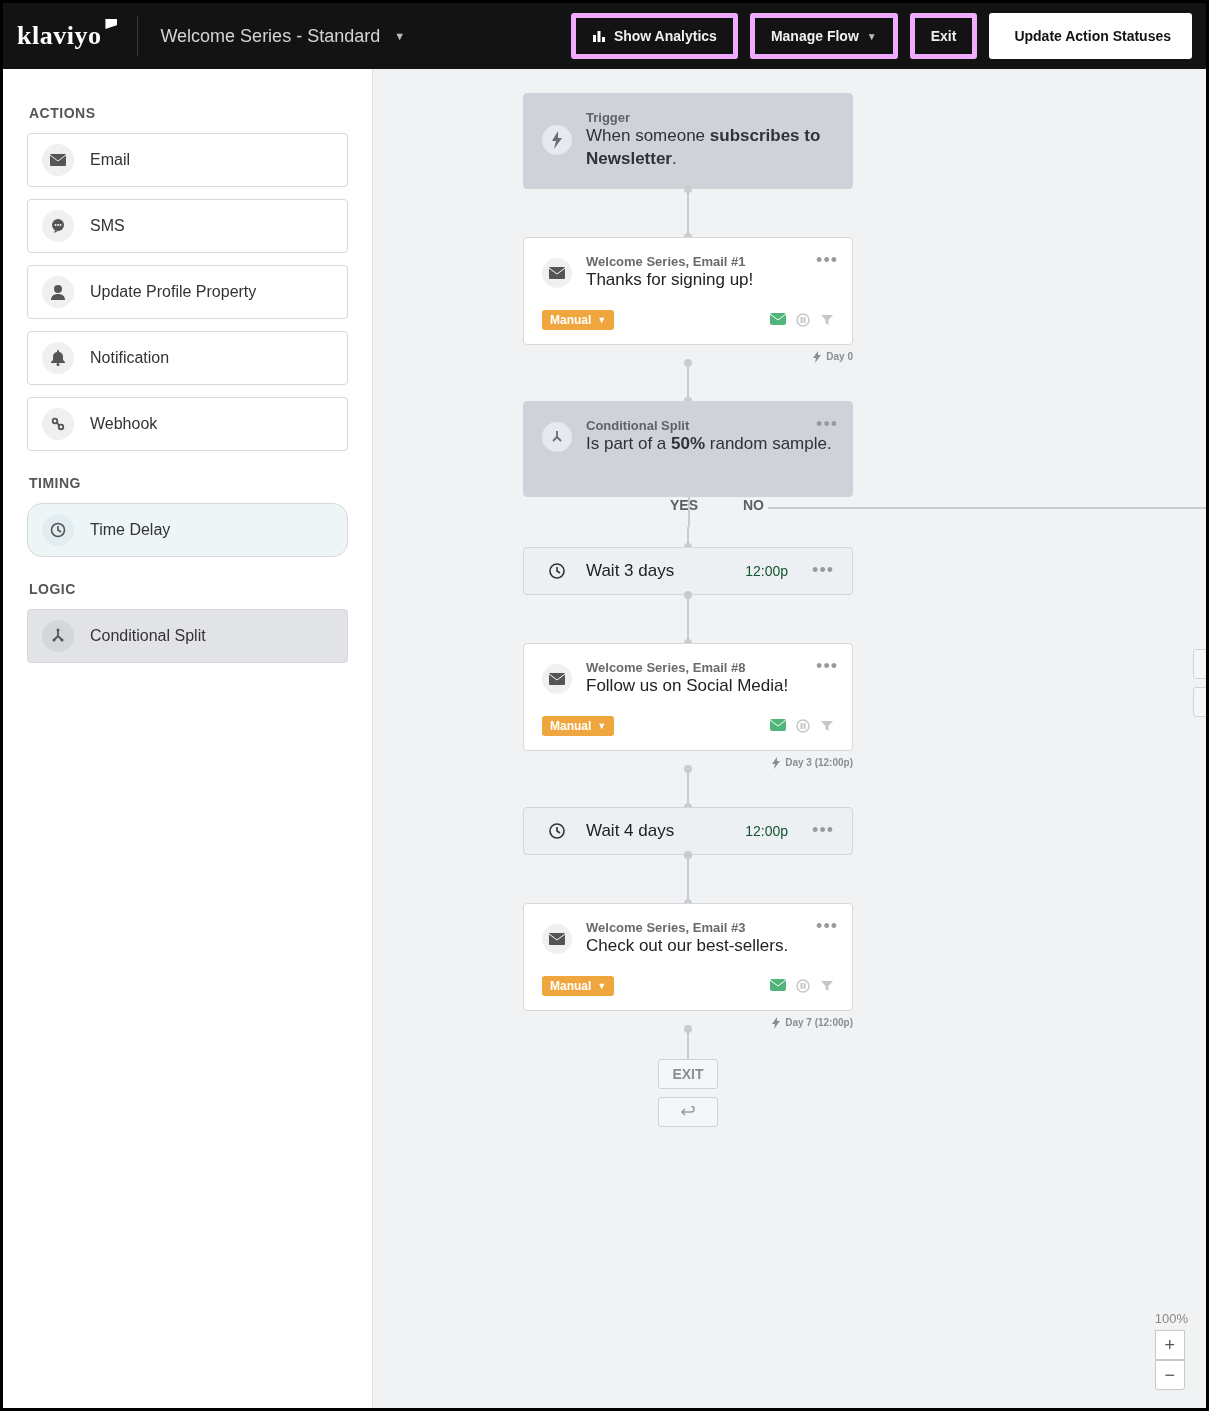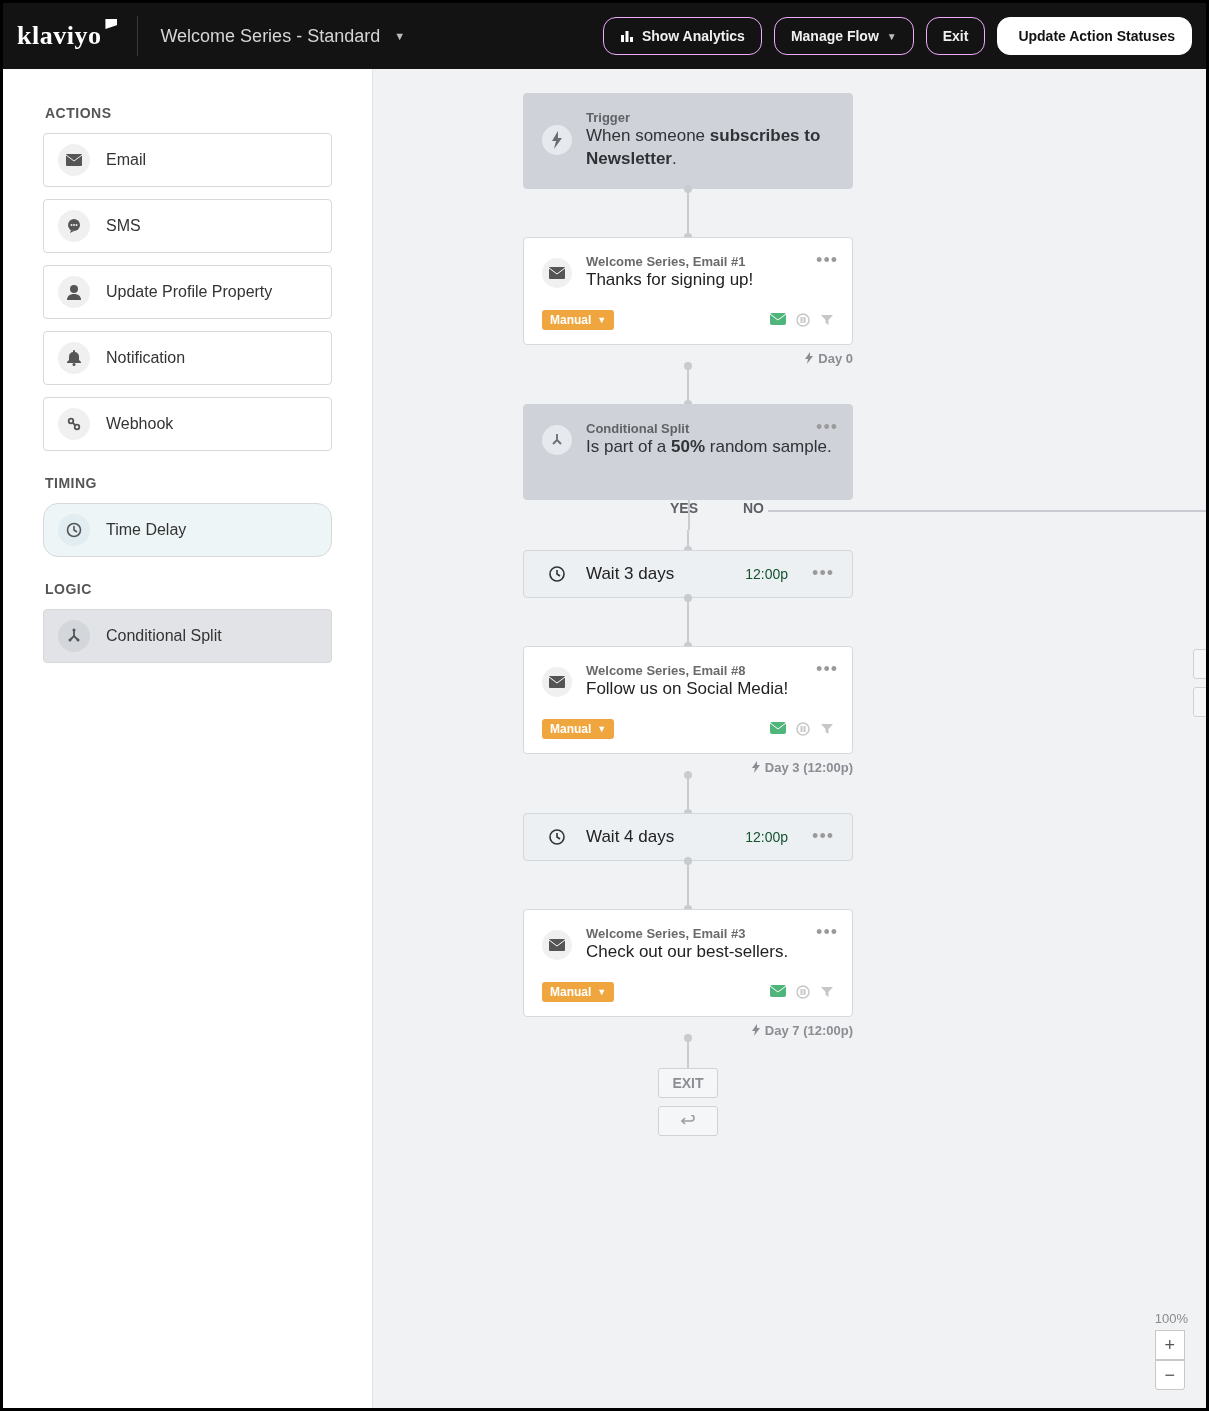--- a/index.html
+++ b/index.html
@@ -49,25 +49,25 @@
     color: #d5d5d5;
     display: flex;
     align-items: center;
     gap: 14px;
     cursor: pointer;
   }
   .flow-title .caret { font-size: 11px; color:#bbb; }
   .header-spacer { flex: 1; }
   .header-btn {
     background: transparent;
-    border: 1px solid #f0abfc;
+    border: 5px solid #f0abfc;
     color: #f0f0f0;
     font-size: 14px;
     padding: 10px 16px;
-    border-radius: 13px;
+    border-radius: 3px;
     margin-left: 12px;
     cursor: pointer;
     display: inline-flex;
     align-items: center;
     gap: 8px;
     font-weight: 600;
   }
   .header-btn.primary {
     background: #fff;
     color: #131313;
@@ -79,21 +79,21 @@
 
   
   .main {
     display: flex;
     height: calc(100% - 66px);
   }
   .sidebar {
     width: 370px;
     background: #fff;
     border-right: 1px solid #e3e3e3;
-    padding: 30px 40px;
+    padding: 30px 24px;
     overflow-y: auto;
   }
   .canvas {
     flex: 1;
     background: #f1f2f4;
     position: relative;
     overflow: auto;
   }
 
   
@@ -196,21 +196,21 @@
   .footer-icons { display:flex; gap:10px; color:#c7c7c7; font-size:16px; align-items:center; }
   .footer-icons .green { color:#4fb57a; }
 
   .delay-time { margin-left:auto; color:#14532d; font-size:14px; margin-right:10px; }
   .delay-text { font-size:17px; color:#222; flex:1; }
   .delay-menu { color:#9a9a9a; cursor:pointer; font-size:18px; letter-spacing:1px; }
 
   .timestamp {
     width:330px;
     text-align:right;
-    font-size:13px;
+    font-size:10px;
     font-weight:700;
     color:#8a8d92;
     margin-top:6px;
     display:flex; justify-content:flex-end; align-items:center; gap:4px;
   }
 
   .connector {
     width:2px; height:48px; background:#c8cbcf;
     position:relative;
   }

